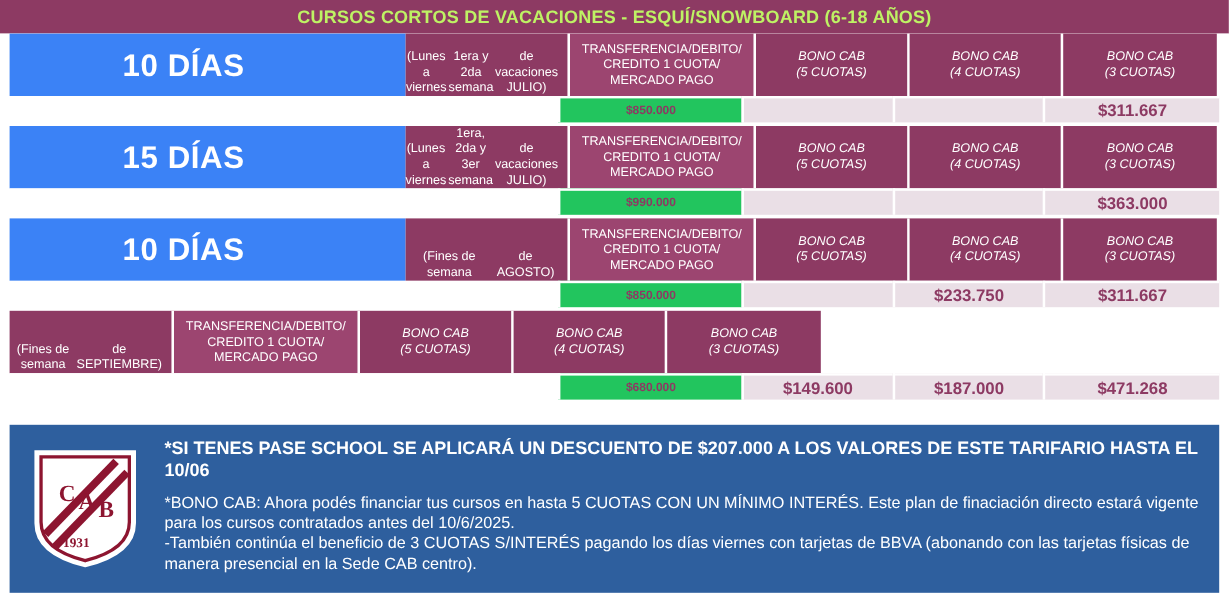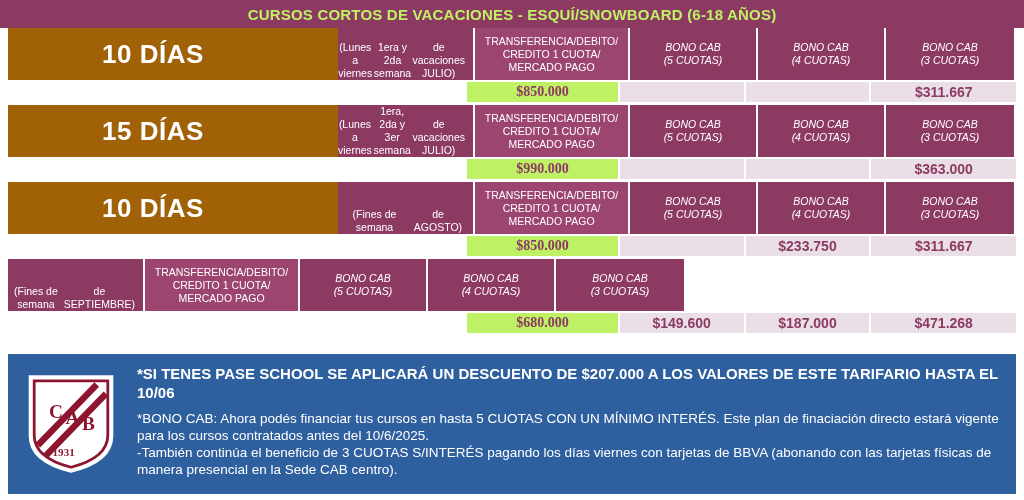--- a/index.html
+++ b/index.html
@@ -58,21 +58,21 @@
   .cell {
     box-sizing: border-box;
     display: flex;
     align-items: center;
     justify-content: center;
     text-align: center;
   }
 
   .c-days {
     width: 330px;
-    background: #a16207;
+    background: #3b82f6;
     color: #ffffff;
     font-size: 26px;
     font-weight: bold;
     letter-spacing: 0.5px;
     font-family: "Liberation Sans Narrow", "Liberation Sans", sans-serif;
     justify-content: center;
     padding-right: 40px;
   }
   .c-desc {
     width: 135px;
@@ -111,27 +111,27 @@
   }
   .c-bono.last { width: 130px; }
 
   
   .p-spacer {
     width: 465px;
     background: #ffffff;
   }
   .p-price {
     width: 155px;
-    background: #bef264;
+    background: #22c55e;
     color: #8d3a63;
-    font-size: 14px;
+    font-size: 10px;
     font-weight: bold;
     border-left: 2px solid #ffffff;
     border-top: 2px solid #ffffff;
-    font-family: Liberation Serif, serif;
+    font-family: Liberation Sans, sans-serif;
   }
   .p-cell {
     width: 128px;
     background: #eadfe6;
     color: #8d3a63;
     font-size: 14px;
     font-weight: bold;
     border-left: 2px solid #ffffff;
     border-top: 2px solid #ffffff;
     font-family: "Liberation Sans Narrow", "Liberation Sans", sans-serif;

